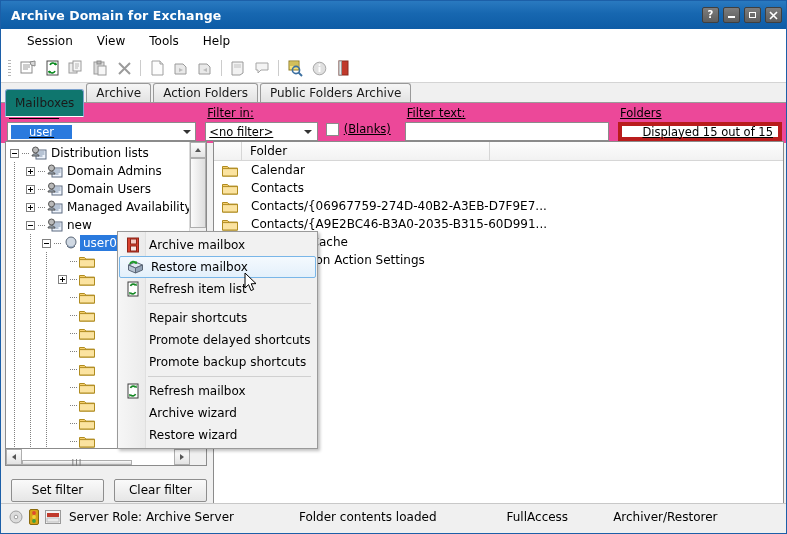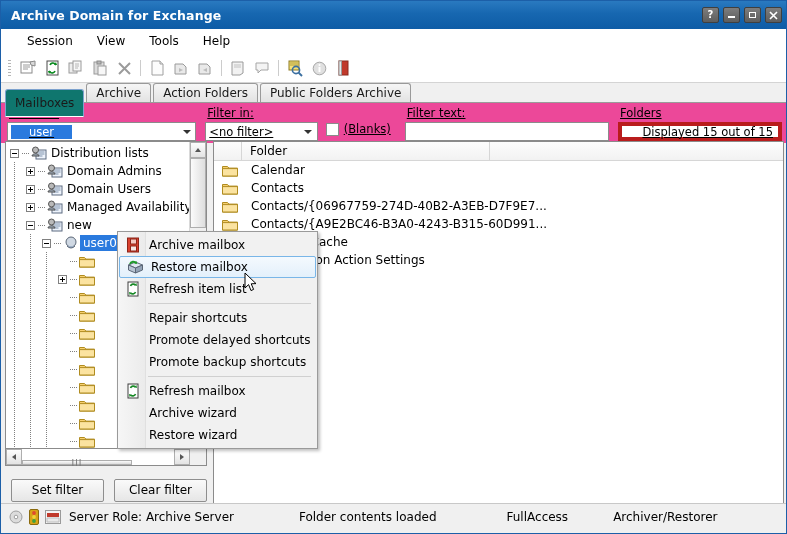--- a/index.html
+++ b/index.html
@@ -870,21 +870,21 @@
             </span>
             <span class="ftxt">Contacts/{06967759-274D-40B2-A3EB-D7F9E7...</span>
           </div>
           <div class="lvrow">
             <span class="fico">
               <svg width="16" height="13" viewBox="0 0 16 13">
                 <path d="M0.5 2.5 h5 l1.4 1.6 h8.6 v8 h-15 Z" fill="#f7d070" stroke="#b08c20"></path>
                 <path d="M0.5 4.6 h15 v7.4 h-15 Z" fill="#fbe3a0" stroke="#b08c20"></path>
               </svg>
             </span>
-            <span class="ftxt">Contacts/{A9E2BC46-B3A0-4243-B315-60D991...</span>
+            <span class="ftxt">Contacts/{A9E2BC46-B3A0-2035-B315-60D991...</span>
           </div>
           <div class="lvrow">
             <span class="fico">
               <svg width="16" height="13" viewBox="0 0 16 13">
                 <path d="M0.5 2.5 h5 l1.4 1.6 h8.6 v8 h-15 Z" fill="#f7d070" stroke="#b08c20"></path>
                 <path d="M0.5 4.6 h15 v7.4 h-15 Z" fill="#fbe3a0" stroke="#b08c20"></path>
               </svg>
             </span>
             <span class="ftxt">Recipient Cache</span>
           </div>

